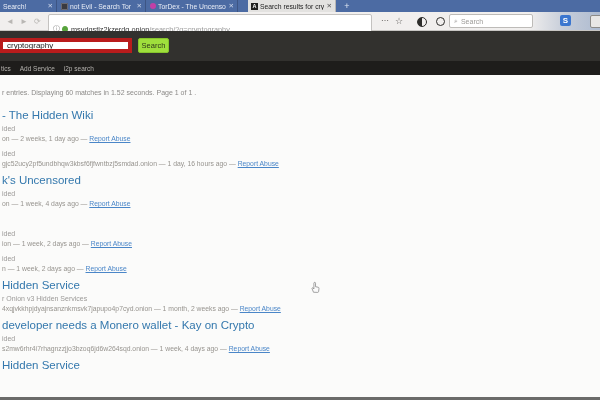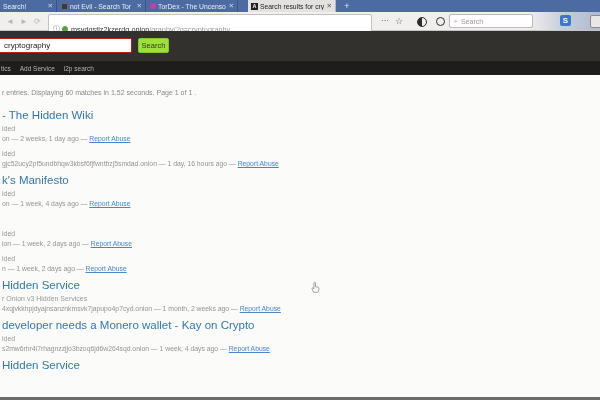--- a/index.html
+++ b/index.html
@@ -44,21 +44,21 @@
       display:flex;align-items:center;padding:0 4px;box-sizing:border-box;}
   .searchbox .mag{margin-right:3px;font-size:7px;color:#8a8886;}
   .noscript{position:absolute;left:560px;top:3px;width:11px;height:11px;background:#3b76cf;
       border-radius:2px;color:#fff;font-size:8px;font-weight:bold;text-align:center;line-height:11px;}
   .edge-ico{position:absolute;left:590px;top:3px;width:14px;height:11px;
       border:1px solid #8d8b88;border-radius:2px;background:#e9e7e5;}
 
   
   .site-header{position:absolute;left:0;top:31px;width:600px;height:30px;background:#32312e;}
   .site-search{position:absolute;left:-1px;top:7px;width:133px;height:15px;background:#fff;
-      border:1px solid #b91c1c;font-size:8px;color:#222;padding:0 4px;box-sizing:border-box;
+      border:4px solid #b91c1c;font-size:8px;color:#222;padding:0 4px;box-sizing:border-box;
       font-family:"Liberation Sans",sans-serif;}
   .site-btn{position:absolute;left:138px;top:7px;width:31px;height:15px;background:#9fdf3c;
       border:1px solid #86c52c;border-radius:2px;font-size:7.5px;color:#2f3a1b;
       text-align:center;line-height:14px;font-family:"Liberation Sans",sans-serif;padding:0;}
   .site-nav{position:absolute;left:0;top:61px;width:600px;height:14px;background:#1e1d1b;
       display:flex;align-items:center;font-size:6.5px;color:#b5b3af;}
   .site-nav span{margin-right:9px;}
   .site-nav span:first-child{margin-left:1px;}
 
   
@@ -106,21 +106,21 @@
 
 <div class="toolbar">
   <span class="nav-ghost" style="left:6px;">◄</span>
   <span class="nav-ghost" style="left:20px;">►</span>
   <span class="nav-ghost" style="left:34px;">⟳</span>
 
   <div class="urlbar">
     <span class="ident">ⓘ</span>
     <span class="onion-dot"></span>
     <span>msydqstlz2kzerdg.onion</span>
-      <span class="url-path">/graphy/?q=cryptography</span>
+      <span class="url-path">/search/?q=cryptography</span>
   </div>
 
   <span class="tb-ico" style="left:381px;">⋯</span>
   <span class="tb-ico" style="left:395px;font-size:9px;">☆</span>
   <span class="half-circle"></span>
   <span class="ring-circle"></span>
 
   <div class="searchbox">
     <span class="mag">⌕</span>
     <span>Search</span>
@@ -151,21 +151,21 @@
       <div class="r-desc">ided</div>
       <div class="r-meta"><span>on — 2 weeks, 1 day ago — </span><a class="abuse">Report Abuse</a></div>
     </div>
 
     <div class="result">
       <div class="r-desc">ided</div>
       <div class="r-meta"><span>gjc52ucy2pf5undbhqw3kbsf6fjfwntbzj5smdad.onion — 1 day, 16 hours ago — </span><a class="abuse">Report Abuse</a></div>
     </div>
 
     <div class="result">
-      <a class="r-title">k's Manifesto</a>
+      <a class="r-title">k's Uncensored</a>
       <div class="r-desc">ided</div>
       <div class="r-meta"><span>on — 1 week, 4 days ago — </span><a class="abuse">Report Abuse</a></div>
     </div>
 
     <div class="result">
       <a class="r-title"></a>
       <div class="r-desc">ided</div>
       <div class="r-meta"><span>ion — 1 week, 2 days ago — </span><a class="abuse">Report Abuse</a></div>
     </div>
 

